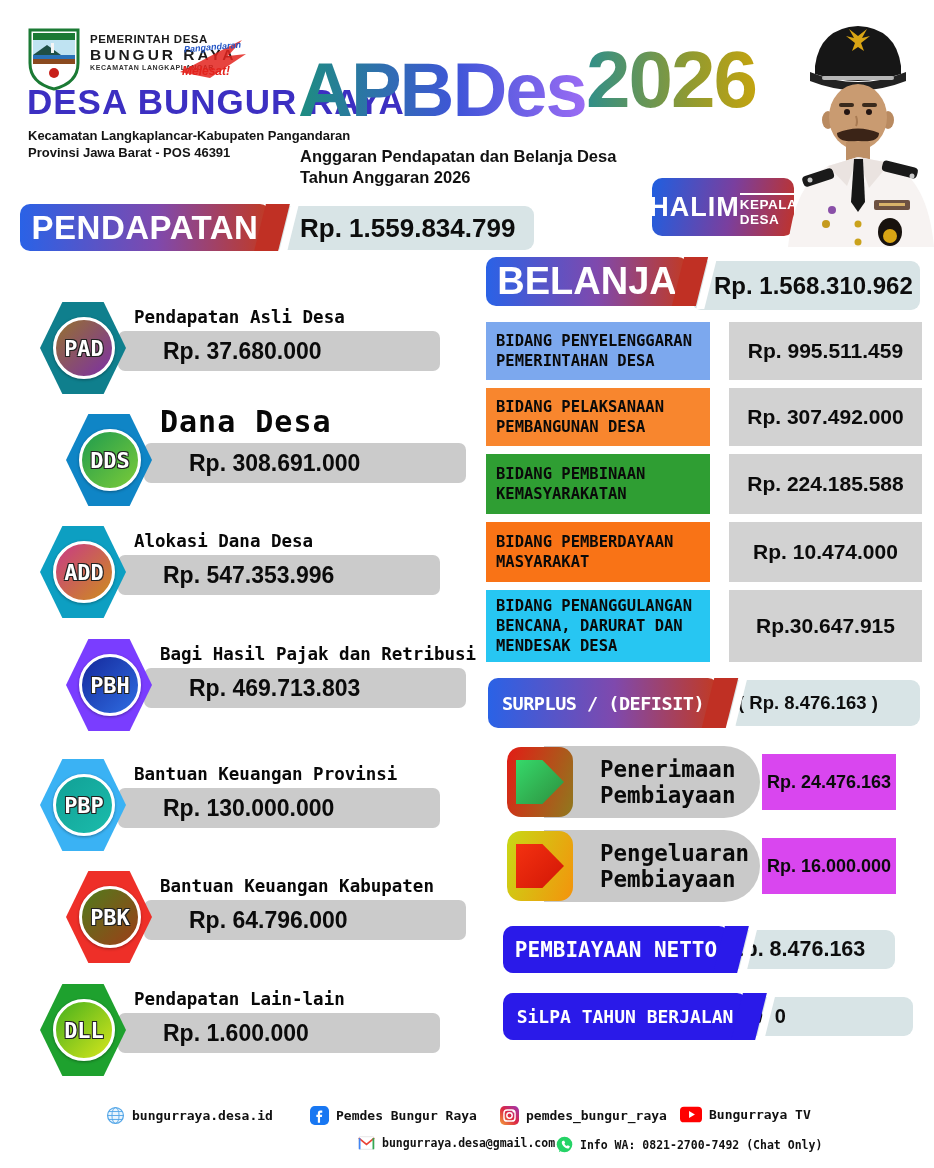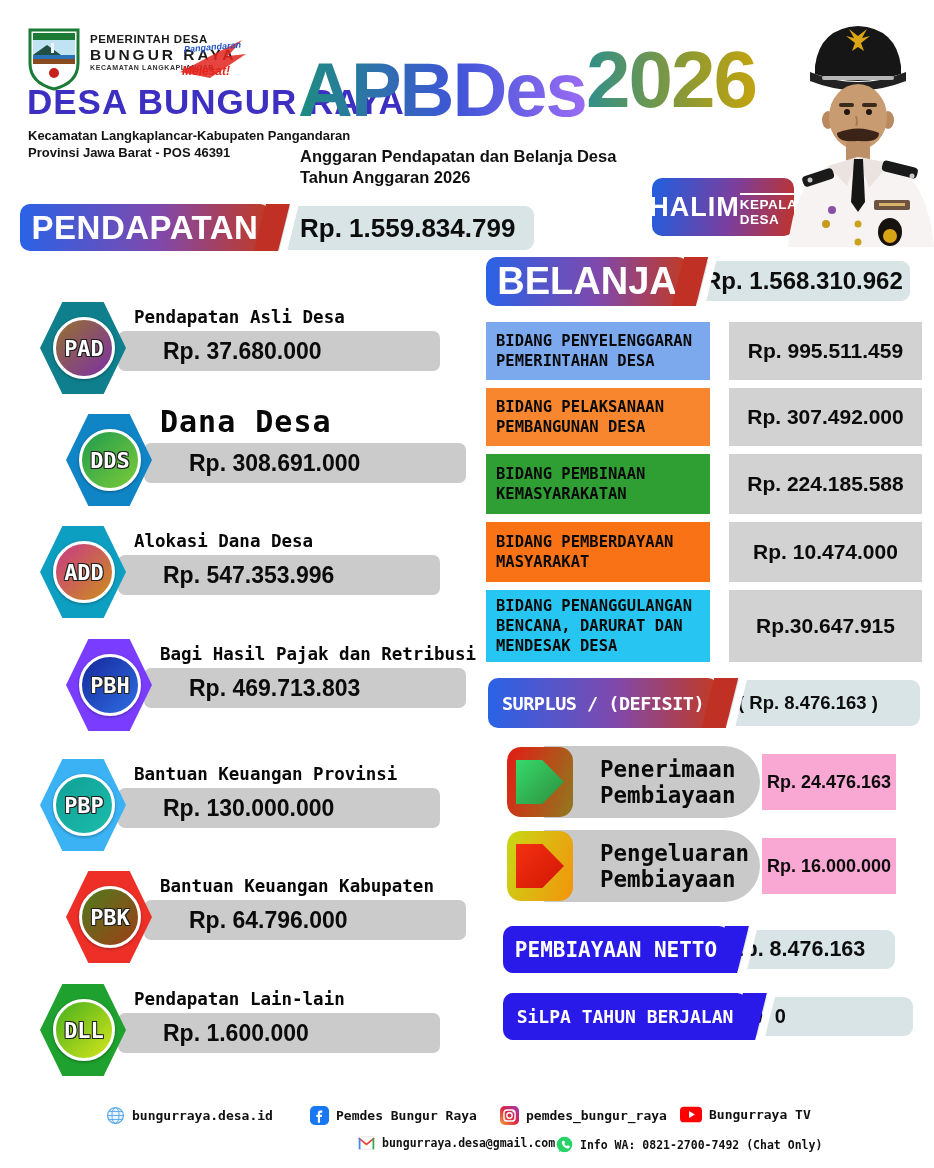--- a/index.html
+++ b/index.html
@@ -39,21 +39,21 @@
   .sr-banner.blue { background:#2a1ae9; }
   .sr-banner.blue::after { background:#2a1ae9; }
   .sr-pill { position:absolute; background:#d8e4e6; border-radius:9px; display:flex; align-items:center; font-weight:800; color:#0d0d0d; z-index:0; white-space:nowrap; }
 
   .row-pendapatan { left:20px; top:204px; width:500px; height:48px; }
   .row-pendapatan .sr-banner { left:0; top:0; width:250px; height:47px; font-size:33px; font-weight:800; letter-spacing:.5px; }
   .row-pendapatan .sr-pill { left:252px; top:2px; width:262px; height:44px; font-size:26px; padding-left:28px; }
 
   .row-belanja { left:486px; top:257px; width:448px; height:50px; }
   .row-belanja .sr-banner { left:0; top:0; width:202px; height:49px; font-size:38px; font-weight:800; }
-  .row-belanja .sr-pill { left:196px; top:4px; width:228px; height:40px; font-size:24px; padding-left:22px; }
+  .row-belanja .sr-pill { left:206px; top:4px; width:228px; height:49px; font-size:24px; padding-left:22px; }
 
   .row-surplus { left:488px; top:678px; width:440px; height:52px; }
   .row-surplus .sr-banner { left:0; top:0; width:230px; height:50px; font-family:"DejaVu Sans Mono",monospace; font-size:18.5px; font-weight:800; letter-spacing:-.5px; }
   .row-surplus .sr-pill { left:240px; top:2px; width:192px; height:46px; font-size:18.5px; padding-left:10px; }
 
   .row-netto { left:503px; top:926px; width:400px; height:48px; }
   .row-netto .sr-banner { left:0; top:0; width:226px; height:47px; font-family:"DejaVu Sans Mono",monospace; font-size:21px; font-weight:800; }
   .row-netto .sr-pill { left:212px; top:4px; width:180px; height:39px; font-size:21.5px; padding-left:14px; }
 
   .row-silpa { left:503px; top:993px; width:420px; height:48px; }
@@ -94,21 +94,21 @@
   .fin-list { position:absolute; left:486px; top:746px; width:440px; height:170px; }
   .fin-item { position:absolute; width:440px; height:74px; }
   .fin-item:nth-of-type(1){ top:0; }
   .fin-item:nth-of-type(2){ top:84px; }
   .fin-badge { position:absolute; left:21px; top:1px; width:66px; height:70px; border-radius:14px; z-index:3; }
   .fin-arrow { position:absolute; left:30px; top:14px; width:48px; height:44px; z-index:4;
                clip-path:polygon(0 0,55% 0,100% 50%,55% 100%,0 100%); }
   .fin-pill { position:absolute; left:58px; top:0; width:216px; height:72px; background:#c9c9c9; border-radius:0 36px 36px 0; z-index:1;
               display:flex; flex-direction:column; justify-content:center; padding-left:56px; }
   .fin-pill span { font-family:"DejaVu Sans Mono",monospace; font-size:22.5px; font-weight:800; color:#0a0a0a; line-height:26px; white-space:nowrap; }
-  .fin-value { position:absolute; left:276px; top:8px; width:134px; height:56px; background:#f9a8d4; z-index:0;
+  .fin-value { position:absolute; left:276px; top:8px; width:134px; height:56px; background:#d946ef; z-index:0;
                display:flex; align-items:center; justify-content:center; font-size:18px; font-weight:800; color:#0b0b0b; }
 
   
   .footer-entry { position:absolute; display:flex; align-items:center; gap:7px; font-family:"DejaVu Sans Mono",monospace; font-size:13px; font-weight:800; color:#111; white-space:nowrap; }
   .fe-web { left:106px; top:1106px; }
   .fe-fb  { left:310px; top:1106px; }
   .fe-ig  { left:500px; top:1106px; }
   .fe-yt  { left:680px; top:1106px; }
   .fe-mail{ left:358px; top:1136px; font-size:11.5px; }
   .fe-wa  { left:556px; top:1136px; font-size:11.5px; }

